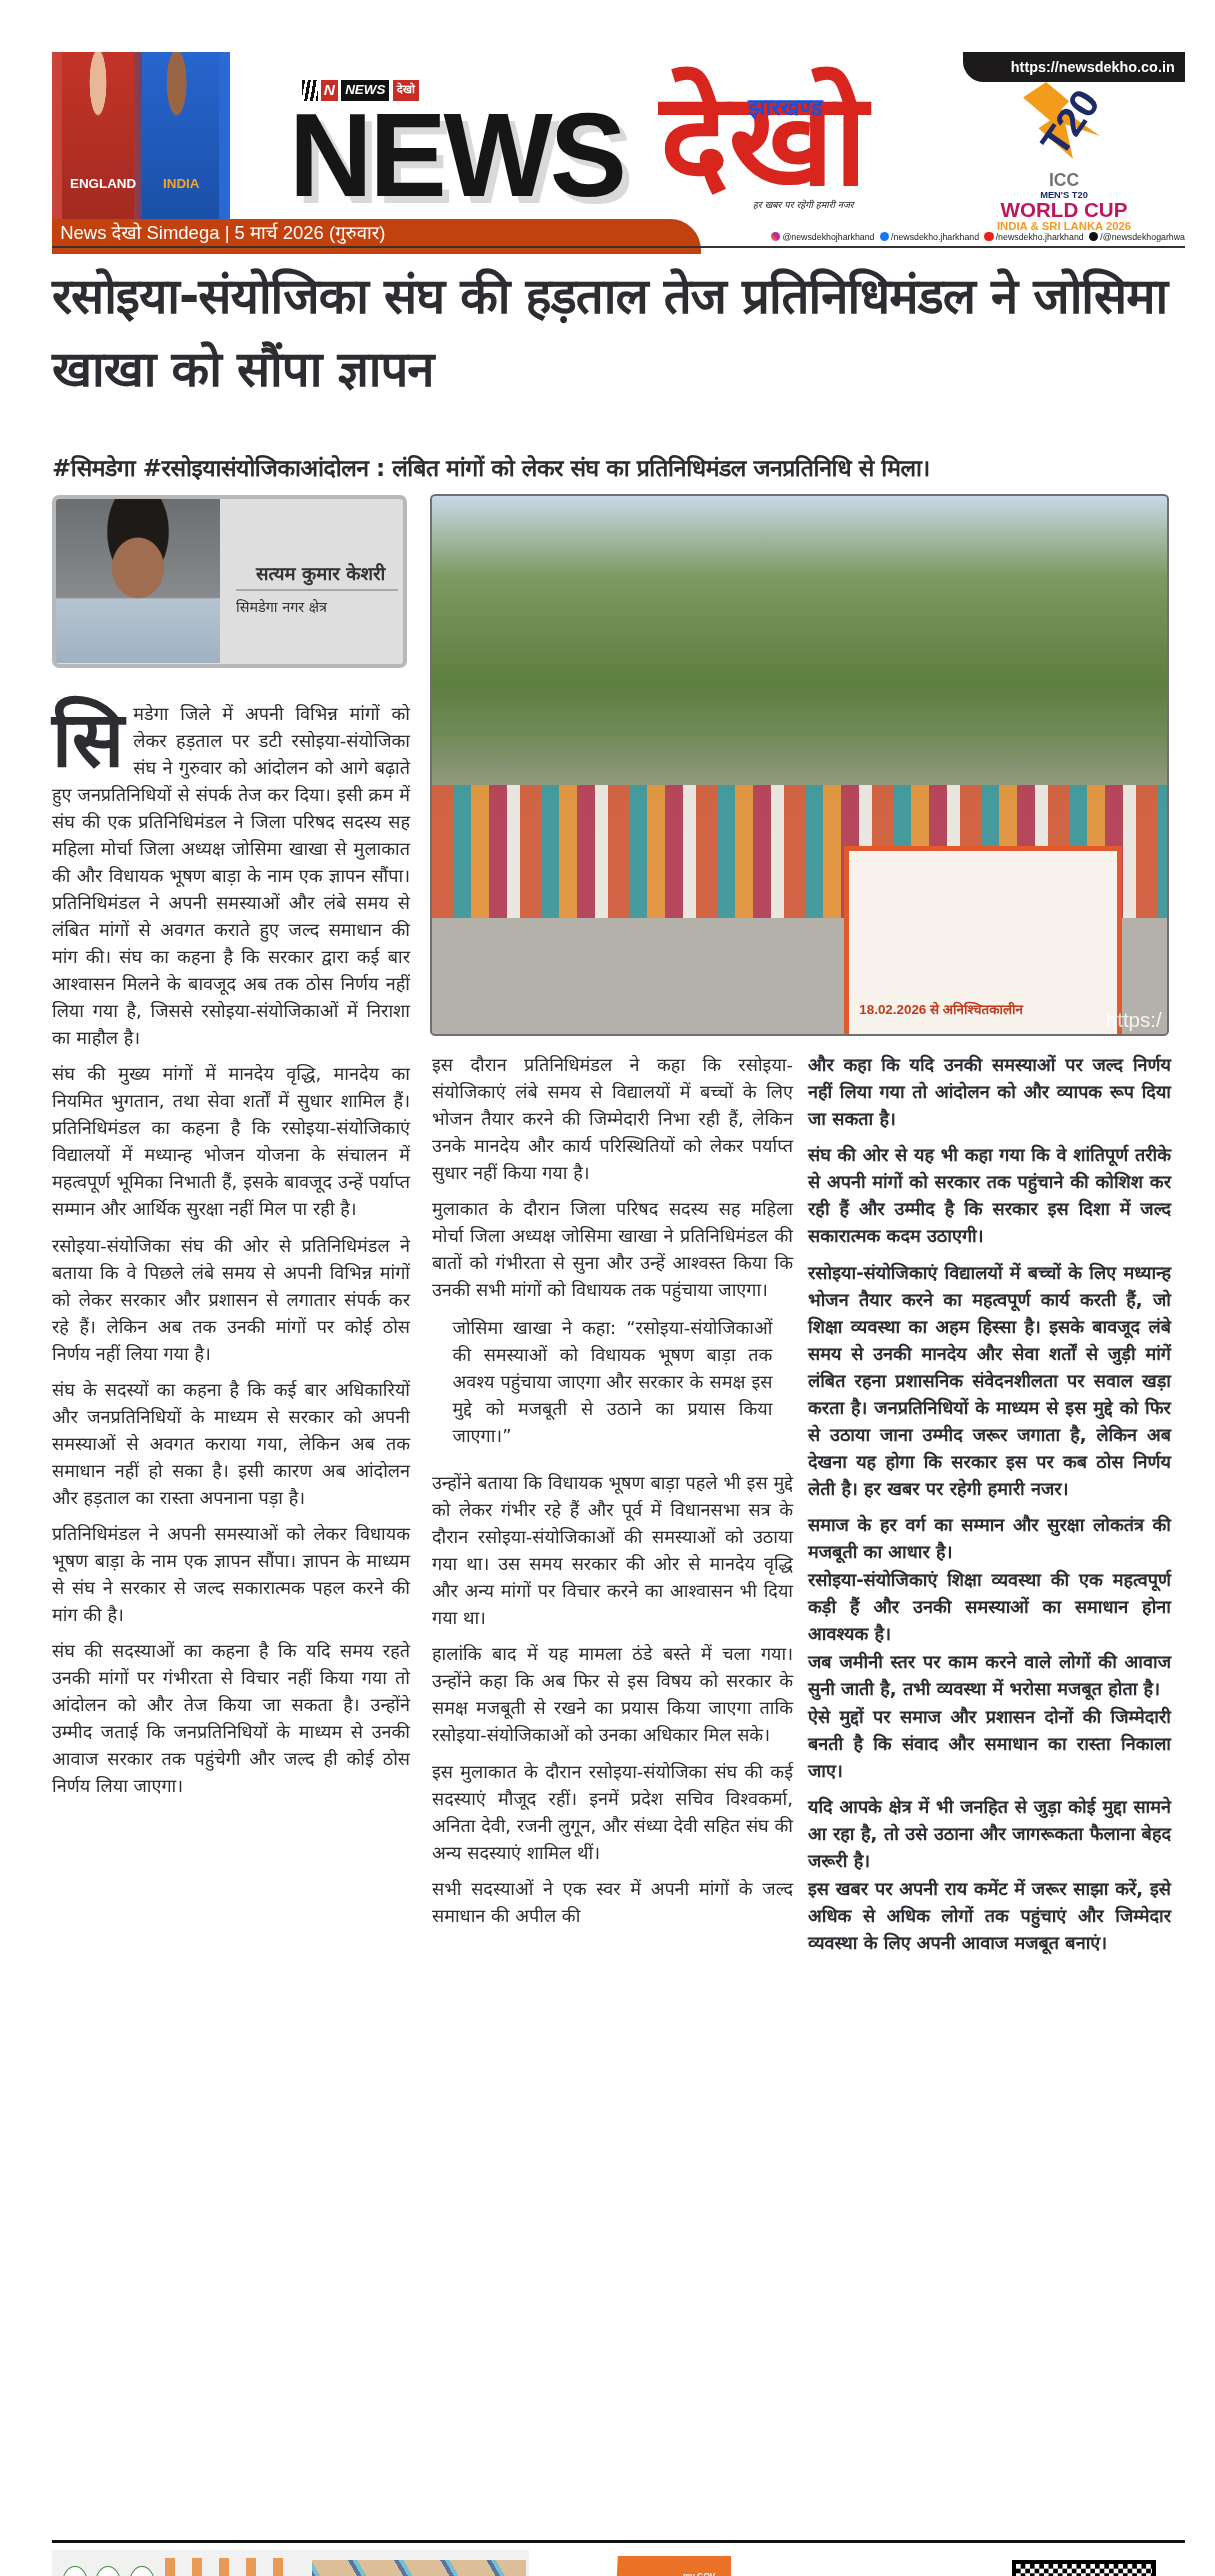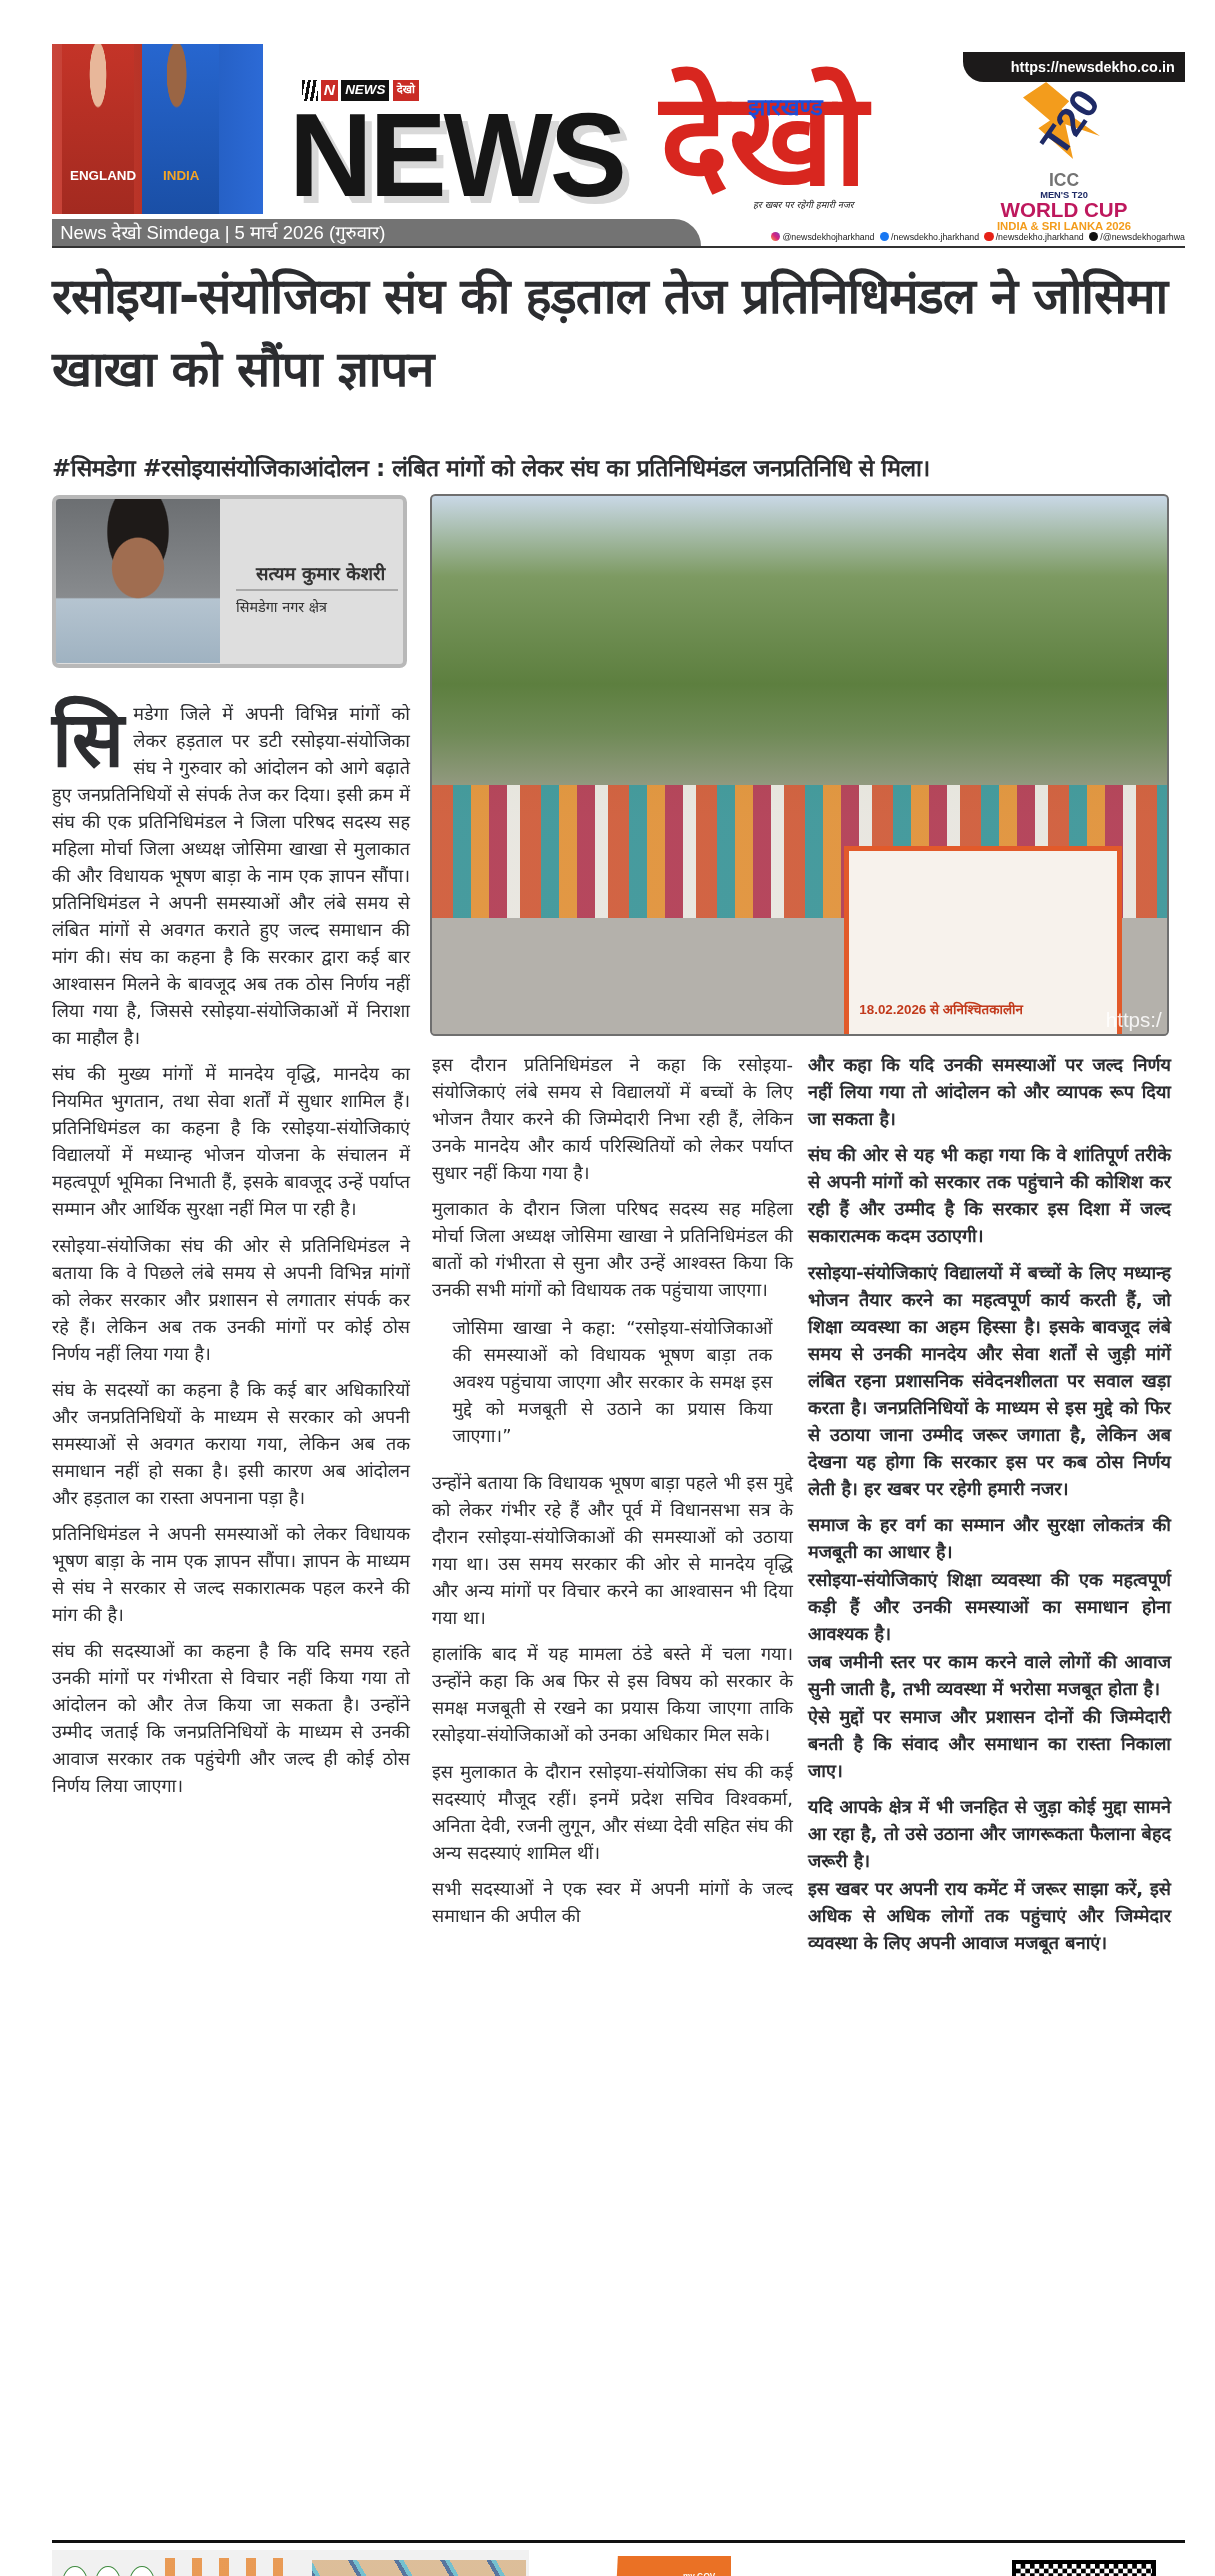--- a/index.html
+++ b/index.html
@@ -1,42 +1,42 @@
 <!DOCTYPE html>
 <html style="font-size:8.2px"><head>
 <meta charset="utf-8">
 <style>
   * { box-sizing: border-box; margin: 0; padding: 0; }
   html, body { width: 1216px; height: 2806px; background: #ffffff; overflow: hidden; }
   body { font-family: "DejaVu Sans", sans-serif; color: #2c2d30; position: relative; }
 
   
   .masthead { position: absolute; left: 0; top: 0; width: 1216px; height: 252px; }
-  .players { position: absolute; left: 52px; top: 44px; width: 211px; height: 170px;
+  .players { position: absolute; left: 52px; top: 52px; width: 178px; height: 170px;
     background: linear-gradient(90deg, #c9453a 0%, #b73226 45%, #1f56b3 55%, #2c6ad6 100%); overflow: hidden; text-align: right; }
   .players .p1 { position: absolute; left: 10.3px; top: 0; width: 72px; height: 170px;
     background: radial-gradient(ellipse at 50% 18%, #e8b79a 0 16%, transparent 17%), linear-gradient(#c43428, #a32a20); }
   .players .p2 { position: absolute; left: 90px; top: 0; width: 77px; height: 170px;
     background: radial-gradient(ellipse at 45% 18%, #9a6544 0 16%, transparent 17%), linear-gradient(#2766cf, #1a4fa6); }
   .players .jersey-label { position: absolute; bottom: 31px; font: bold 13.4px "Liberation Sans", sans-serif; color: #fff; }
   .players .jl1 { left: 18px; } .players .jl2 { left: 111px; color: #f5a623; }
 
   .brand { position: absolute; left: 289px; top: 80px; width: 639px; height: 155px; }
   .brand .mini-logo { position: absolute; left: 13px; top: 0; height: 20.6px; display: flex; gap: 3.1px; align-items: center; }
   .brand .mini-logo .bars { width: 15.5px; height: 20.6px; background: repeating-linear-gradient(100deg, #111 0 3.1px, transparent 3.1px 5.7px); }
   .brand .mini-logo .n { background: #c92b25; color: #fff; font: italic bold 15.5px "Liberation Sans", sans-serif; padding: 0 3.1px; height: 20.6px; line-height: 20.6px; }
   .brand .mini-logo .news { background: #111; color: #fff; font: italic bold 13.4px "Liberation Sans", sans-serif; padding: 0 4.1px; height: 20.6px; line-height: 20.6px; }
   .brand .mini-logo .dekho { background: #c92b25; color: #fff; font: bold 11.3px "DejaVu Sans", sans-serif; padding: 0 4.1px; height: 20.6px; line-height: 20.6px; }
   .brand .big-news { position: absolute; left: 0; top: 15.5px; font: bold 118px "Liberation Sans", sans-serif; letter-spacing: -3.1px;
     color: #161616; transform: scaleX(0.98); transform-origin: left; line-height: 1; text-shadow: 7.2px 7.2px 0 #d9d9d9; }
   .brand .big-dekho { position: absolute; left: 371px; top: -5.2px; font: bold 129px "DejaVu Sans", sans-serif; color: #d8261f; line-height: 1; }
   .brand .state { position: absolute; left: 459px; top: 10.3px; font: bold 23px "DejaVu Sans", sans-serif; color: #1d4ed8; }
   .brand .tagline { position: absolute; left: 464px; top: 118px; font: italic 9.3px "DejaVu Sans", sans-serif; color: #222; }
 
-  .date-bar { position: absolute; left: 52px; top: 219px; width: 649px; height: 27px; background: #737373;
+  .date-bar { position: absolute; left: 52px; top: 219px; width: 649px; height: 35px; background: #c2410c;
     border-top-right-radius: 31px; color: #fff; font: 18.5px "Liberation Sans", sans-serif; padding-left: 8.2px; line-height: 27px; }
   .header-rule { position: absolute; left: 52px; top: 246px; width: 1133px; height: 1.5px; background: #333; }
 
   .url-pill { position: absolute; left: 963px; top: 52px; width: 222px; height: 30px; background: #1c1a1a;
     border-bottom-left-radius: 20.6px; color: #fff; font: bold 14.4px "Liberation Sans", sans-serif; text-align: right; padding-right: 10.3px; line-height: 30px; }
   .wc-logo { position: absolute; left: 979px; top: 82px; width: 170px; height: 144px; text-align: center; }
   .wc-logo .t20 { position: relative; margin: 0 auto; width: 113px; height: 77px; }
   .wc-logo .t20 .flash { position: absolute; left: 15.5px; top: 0; width: 77px; height: 77px; background: #f39c1c;
     clip-path: polygon(30% 0, 60% 25%, 50% 35%, 100% 70%, 55% 55%, 65% 100%, 20% 60%, 35% 50%, 0 20%); }
   .wc-logo .t20 .num { position: absolute; left: 28px; top: 18px; font: bold 40px "Liberation Sans", sans-serif; color: #1e2a66; transform: rotate(-55deg); }

